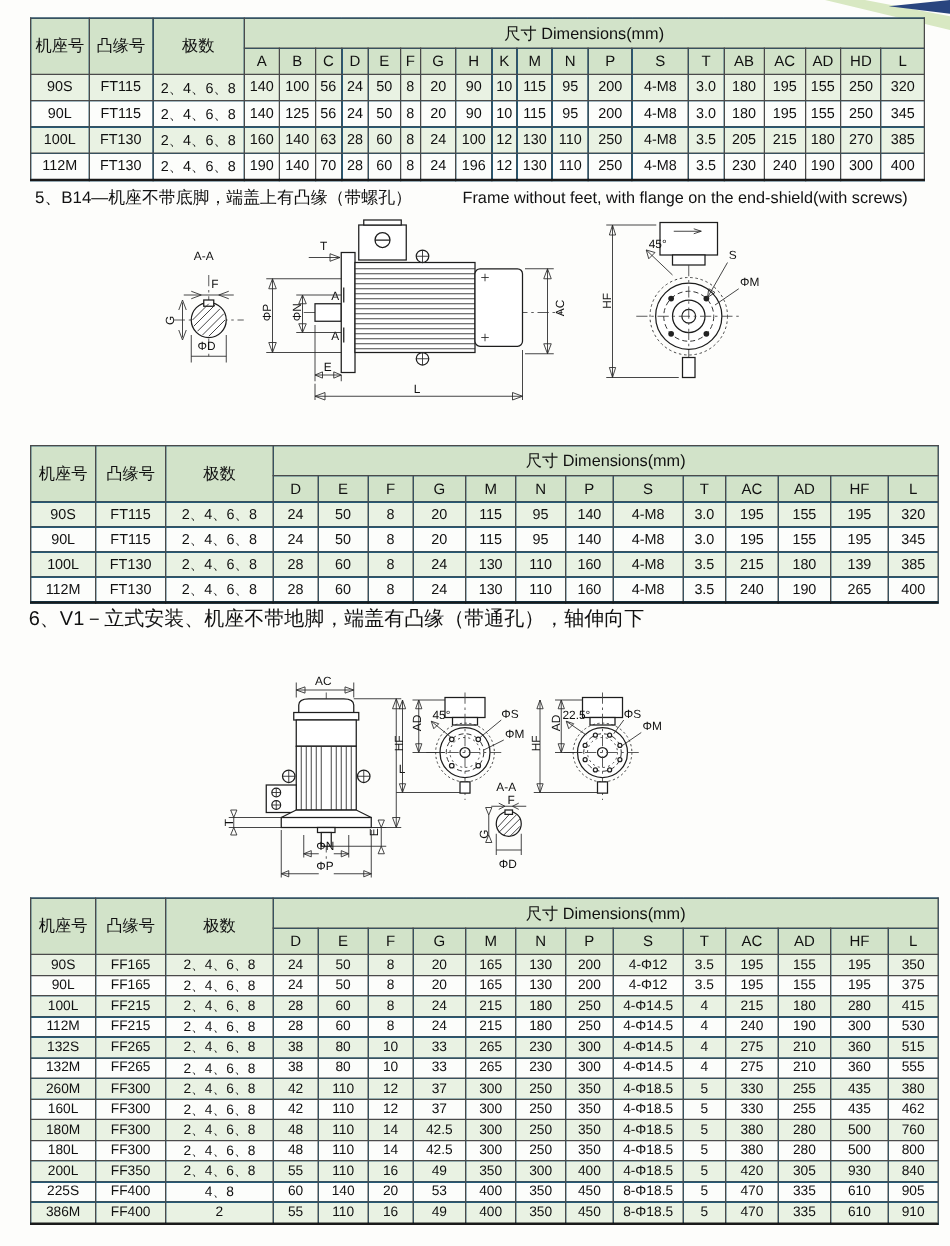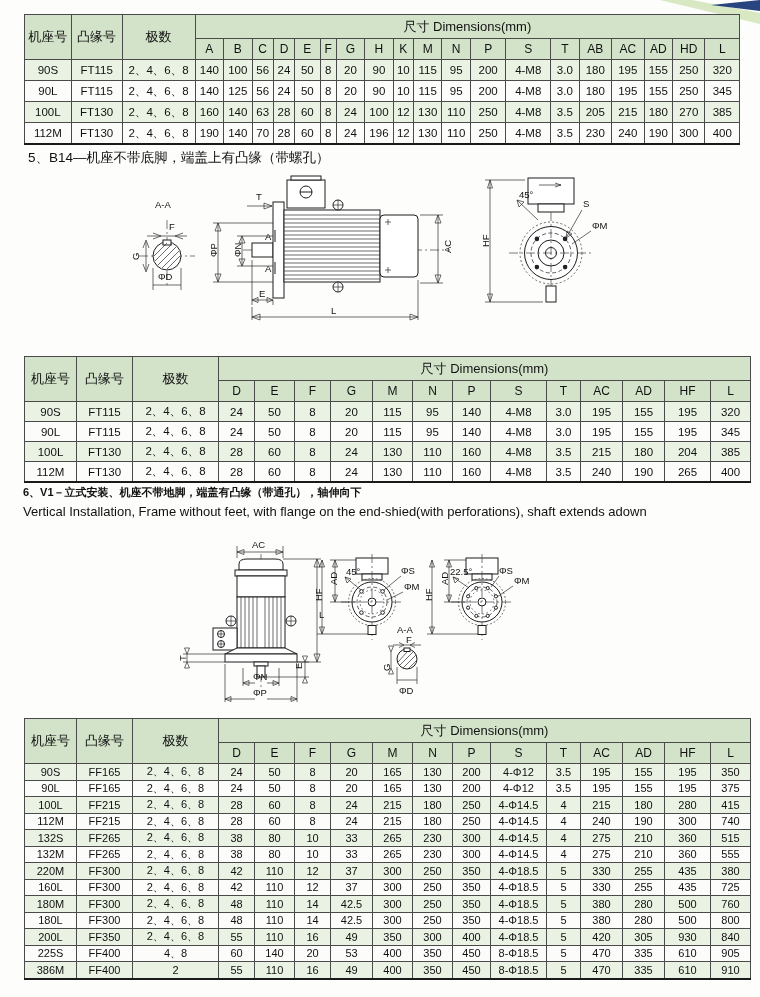--- a/index.html
+++ b/index.html
@@ -17,21 +17,21 @@
   table.dim tbody tr:nth-child(odd) td{background:#e9f2e3;}
   table.dim tbody tr:nth-child(even) td{background:#fcfdfb;}
   table.dim{border-bottom:2.5px solid #1a1a1a;}
   .t1 td{height:20px;font-size:11.5px;}
   .t2 td{height:19px;font-size:11.5px;}
   .t3 td{height:15.5px;font-size:11px;}
   
   .h5line{top:149px;left:25px;width:716px;height:20px;font-size:13.5px;text-decoration:underline;}
   .h5zh{position:absolute;left:3px;top:0;}
   .h5en{position:absolute;left:345px;top:1px;font-size:13px;}
-  .h6zh{top:485px;left:23px;font-size:11px;font-weight:bold;}
+  .h6zh{top:485px;left:23px;font-size:16px;}
   .h6en{top:504px;left:23px;font-size:13px;}
   
   svg text{font-family:"Liberation Sans","DejaVu Sans",sans-serif;font-size:9.5px;fill:#111;}
   svg .ln{stroke:#1d1d1d;stroke-width:1;fill:none;}
   svg .thin{stroke:#2b2b2b;stroke-width:.7;fill:none;}
   svg .cl{stroke:#444;stroke-width:.7;fill:none;stroke-dasharray:9 3 2 3;}
   svg .dash{stroke:#333;stroke-width:.8;fill:none;stroke-dasharray:4 2.5;}
   svg .fill-w{fill:#fff;}
   
   .ribbon{top:0;right:0;}
@@ -197,20 +197,21 @@
             <td>190</td>
             <td>300</td>
             <td>400</td>
           </tr>
         </tbody>
       </table>
   </div>
 
   <div class="abs h5line">
     <span class="h5zh">5、B14—机座不带底脚，端盖上有凸缘（带螺孔）</span>
+    <span class="h5en">Frame without feet, with flange on the end-shield(with screws)</span>
   </div>
 
   <svg class="abs" style="top:170px;left:25px;" width="715" height="184" viewBox="0 0 715 184">
 
     <g>
       <text x="130" y="38">A-A</text>
       <line class="cl" x1="142" y1="50" x2="142" y2="118"></line>
       <line class="cl" x1="114" y1="86" x2="170" y2="86"></line>
       <circle class="ln fill-w" cx="142" cy="86" r="14"></circle>
       <rect class="ln fill-w" x="138" y="70" width="8" height="5"></rect>
@@ -379,21 +380,21 @@
             <td>60</td>
             <td>8</td>
             <td>24</td>
             <td>130</td>
             <td>110</td>
             <td>160</td>
             <td>4-M8</td>
             <td>3.5</td>
             <td>215</td>
             <td>180</td>
-            <td>204</td>
+            <td>139</td>
             <td>385</td>
           </tr>
           <tr>
             <td>112M</td>
             <td>FT130</td>
             <td>2、4、6、8</td>
             <td>28</td>
             <td>60</td>
             <td>8</td>
             <td>24</td>
@@ -405,21 +406,20 @@
             <td>240</td>
             <td>190</td>
             <td>265</td>
             <td>400</td>
           </tr>
         </tbody>
       </table>
   </div>
 
   <div class="abs h6zh">6、V1－立式安装、机座不带地脚，端盖有凸缘（带通孔），轴伸向下</div>
-  <div class="abs h6en">Vertical Installation, Frame without feet, with flange on the end-shied(with perforations), shaft extends adown</div>
 
   <svg class="abs" style="top:528px;left:25px;" width="715" height="188" viewBox="0 0 715 188">
 
     <g>
       <line class="cl" x1="236" y1="26" x2="236" y2="162"></line>
       <path class="thin" d="M212,24 H258 M212,24 l7,-2.5 v5 Z M258,24 l-7,-2.5 v5 Z M212,18 V30 M258,18 V30"></path>
       <text x="227" y="20">AC</text>
       <path class="ln fill-w" d="M214,42 V36 Q214,31 222,31 H250 Q258,31 258,36 V42 Z"></path>
       <rect class="ln fill-w" x="210" y="42" width="52" height="6"></rect>
       <rect class="ln fill-w" x="212" y="48" width="48" height="21"></rect>
@@ -633,21 +633,21 @@
             <td>8</td>
             <td>24</td>
             <td>215</td>
             <td>180</td>
             <td>250</td>
             <td>4-Φ14.5</td>
             <td>4</td>
             <td>240</td>
             <td>190</td>
             <td>300</td>
-            <td>740</td>
+            <td>530</td>
           </tr>
           <tr>
             <td>132S</td>
             <td>FF265</td>
             <td>2、4、6、8</td>
             <td>38</td>
             <td>80</td>
             <td>10</td>
             <td>33</td>
             <td>265</td>
@@ -672,21 +672,21 @@
             <td>230</td>
             <td>300</td>
             <td>4-Φ14.5</td>
             <td>4</td>
             <td>275</td>
             <td>210</td>
             <td>360</td>
             <td>555</td>
           </tr>
           <tr>
-            <td>220M</td>
+            <td>260M</td>
             <td>FF300</td>
             <td>2、4、6、8</td>
             <td>42</td>
             <td>110</td>
             <td>12</td>
             <td>37</td>
             <td>300</td>
             <td>250</td>
             <td>350</td>
             <td>4-Φ18.5</td>
@@ -705,21 +705,21 @@
             <td>12</td>
             <td>37</td>
             <td>300</td>
             <td>250</td>
             <td>350</td>
             <td>4-Φ18.5</td>
             <td>5</td>
             <td>330</td>
             <td>255</td>
             <td>435</td>
-            <td>725</td>
+            <td>462</td>
           </tr>
           <tr>
             <td>180M</td>
             <td>FF300</td>
             <td>2、4、6、8</td>
             <td>48</td>
             <td>110</td>
             <td>14</td>
             <td>42.5</td>
             <td>300</td>

